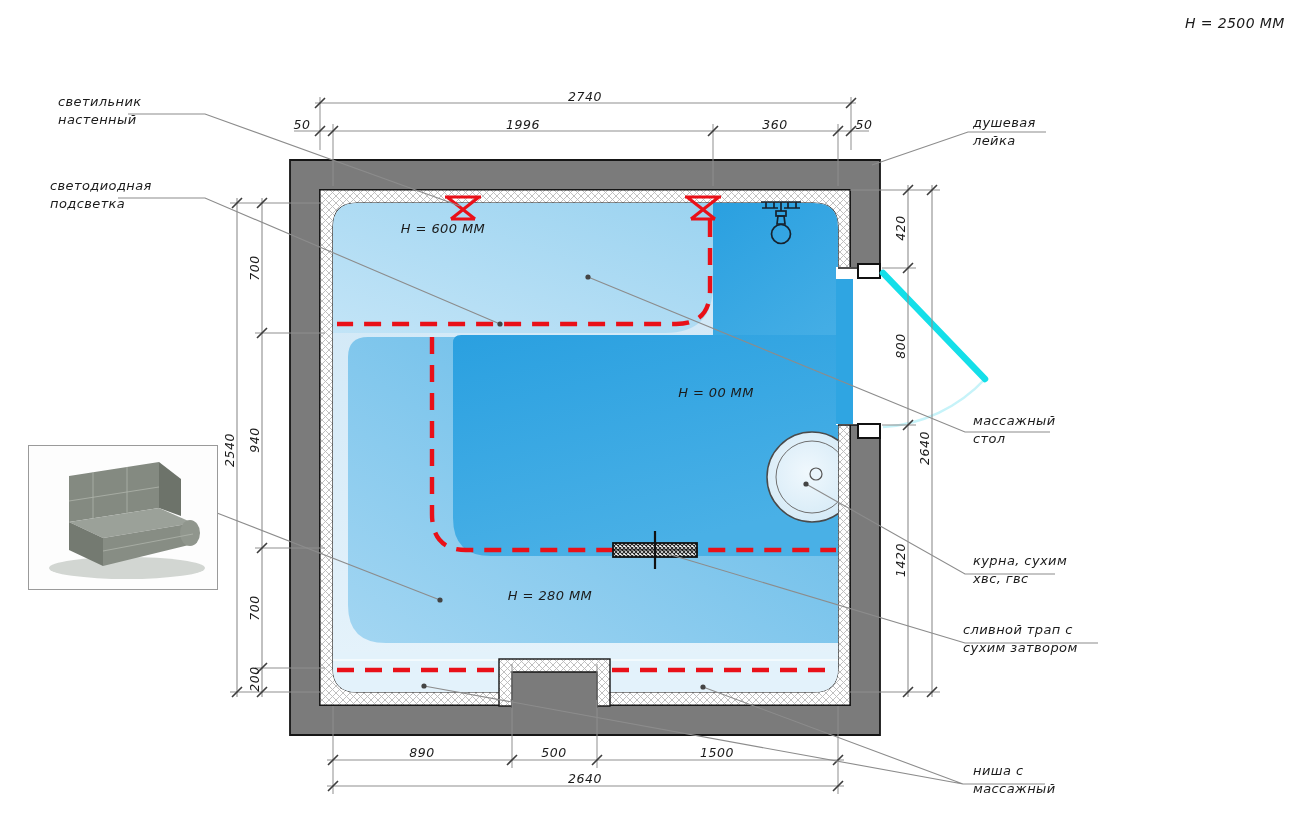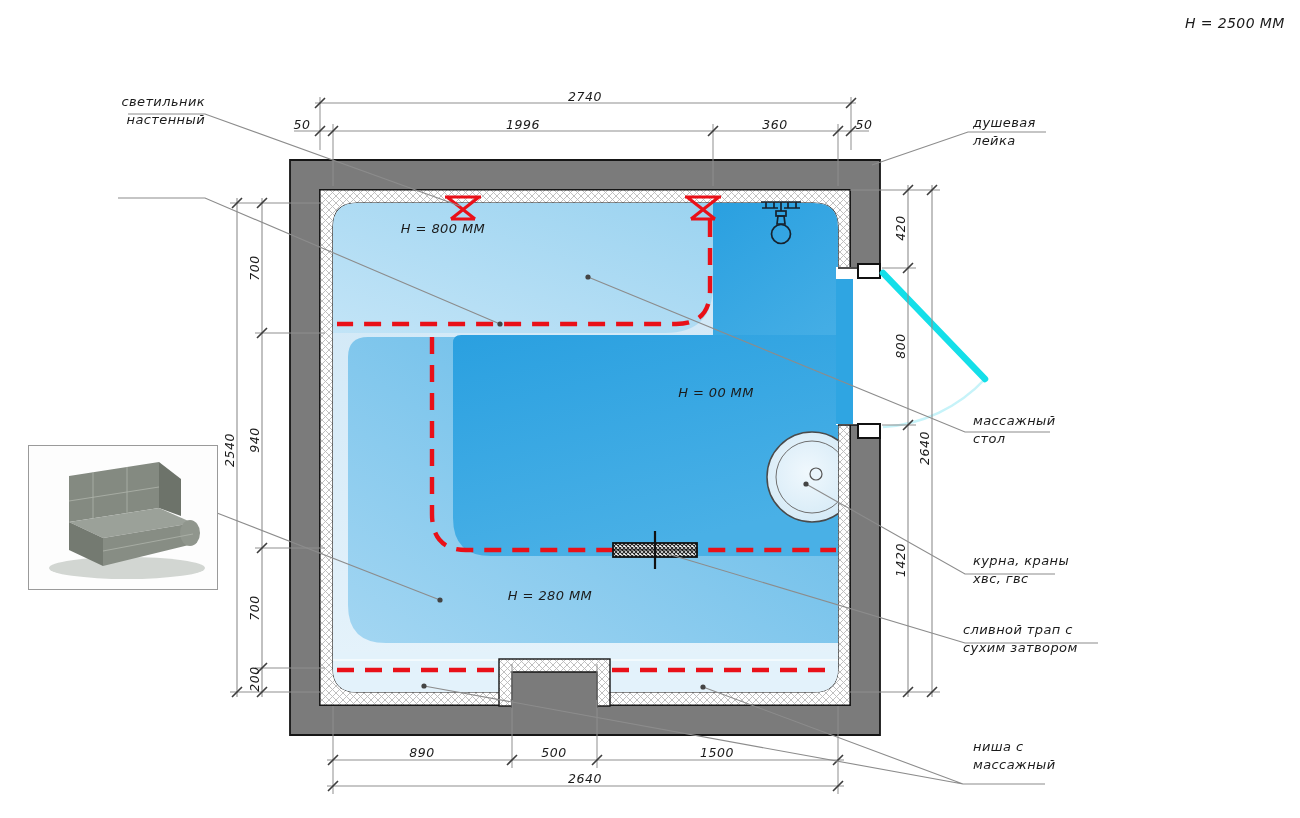--- a/index.html
+++ b/index.html
@@ -4,21 +4,21 @@
 <style>
   html,body{margin:0;padding:0;background:#ffffff;}
   #canvas{position:relative;width:1300px;height:818px;background:#fff;overflow:hidden;
           font-family:"DejaVu Sans",sans-serif;}
   #drawing{position:absolute;left:0;top:0;}
   .cad{position:absolute;font-style:italic;color:#1b1b1b;font-size:13px;
        letter-spacing:0.4px;white-space:nowrap;line-height:22px;}
   .dim{font-size:12.5px;letter-spacing:0.6px;}
   .ctr{transform:translateX(-50%);}
   .rot{transform:translate(-50%,-50%) rotate(-90deg);}
-  .right{text-align:right;}
+  .right{text-align:left;}
   .lbl{line-height:18px;}
   #bench-inset{position:absolute;left:28px;top:445px;width:188px;height:143px;
        background:#fdfdfd;border:1px solid #9a9a9a;}
 </style>
 </head>
 <body>
 
 <div id="canvas">
 
 <svg id="drawing" width="1300" height="818" viewBox="0 0 1300 818">
@@ -173,45 +173,49 @@
     <polygon points="40,76 130,62 164,77 74,92" fill="#9ba199"></polygon>
     <polygon points="40,76 74,92 74,120 40,104" fill="#747a71"></polygon>
     <polygon points="74,92 164,77 164,98 74,120" fill="#878d84"></polygon>
     <ellipse cx="161" cy="87" rx="10" ry="13" fill="#90968d"></ellipse>
     <path d="M64,72 L64,26 M98,68 L98,21 M40,55 L130,41 M74,105 L164,88" stroke="#aeb4ab" stroke-width="0.8" fill="none"></path>
   </svg>
 </div>
 
 <div class="cad" style="left:1185px;top:12px;font-size:14px">Н = 2500 ММ</div>
 
-<div class="cad ctr" style="left:443px;top:218px">Н = 800 ММ</div>
+<div class="cad ctr" style="left:443px;top:218px">Н = 600 ММ</div>
 <div class="cad ctr" style="left:716px;top:382px">Н = 00 ММ</div>
 <div class="cad ctr" style="left:550px;top:585px">Н = 280 ММ</div>
 
 <div class="cad lbl right" style="left:58px;top:93px;width:147px">
   <div>светильник</div>
   <div>настенный</div>
 </div>
+<div class="cad lbl right" style="left:50px;top:177px;width:155px">
+  <div>светодиодная</div>
+  <div>подсветка</div>
+</div>
 <div class="cad lbl" style="left:973px;top:114px">
   <div>душевая</div>
   <div>лейка</div>
 </div>
 <div class="cad lbl" style="left:973px;top:412px">
   <div>массажный</div>
   <div>стол</div>
 </div>
 <div class="cad lbl" style="left:973px;top:552px">
-  <div>курна, краны</div>
+  <div>курна, сухим</div>
   <div>хвс, гвс</div>
 </div>
 <div class="cad lbl" style="left:963px;top:621px">
   <div>сливной трап с</div>
   <div>сухим затвором</div>
 </div>
-<div class="cad lbl" style="left:973px;top:738px">
+<div class="cad lbl" style="left:973px;top:762px">
   <div>ниша с</div>
   <div>массажный</div>
 </div>
 
 <div class="cad dim ctr" style="left:585px;top:86px">2740</div>
 <div class="cad dim ctr" style="left:302px;top:114px">50</div>
 <div class="cad dim ctr" style="left:523px;top:114px">1996</div>
 <div class="cad dim ctr" style="left:775px;top:114px">360</div>
 <div class="cad dim ctr" style="left:864px;top:114px">50</div>
 

